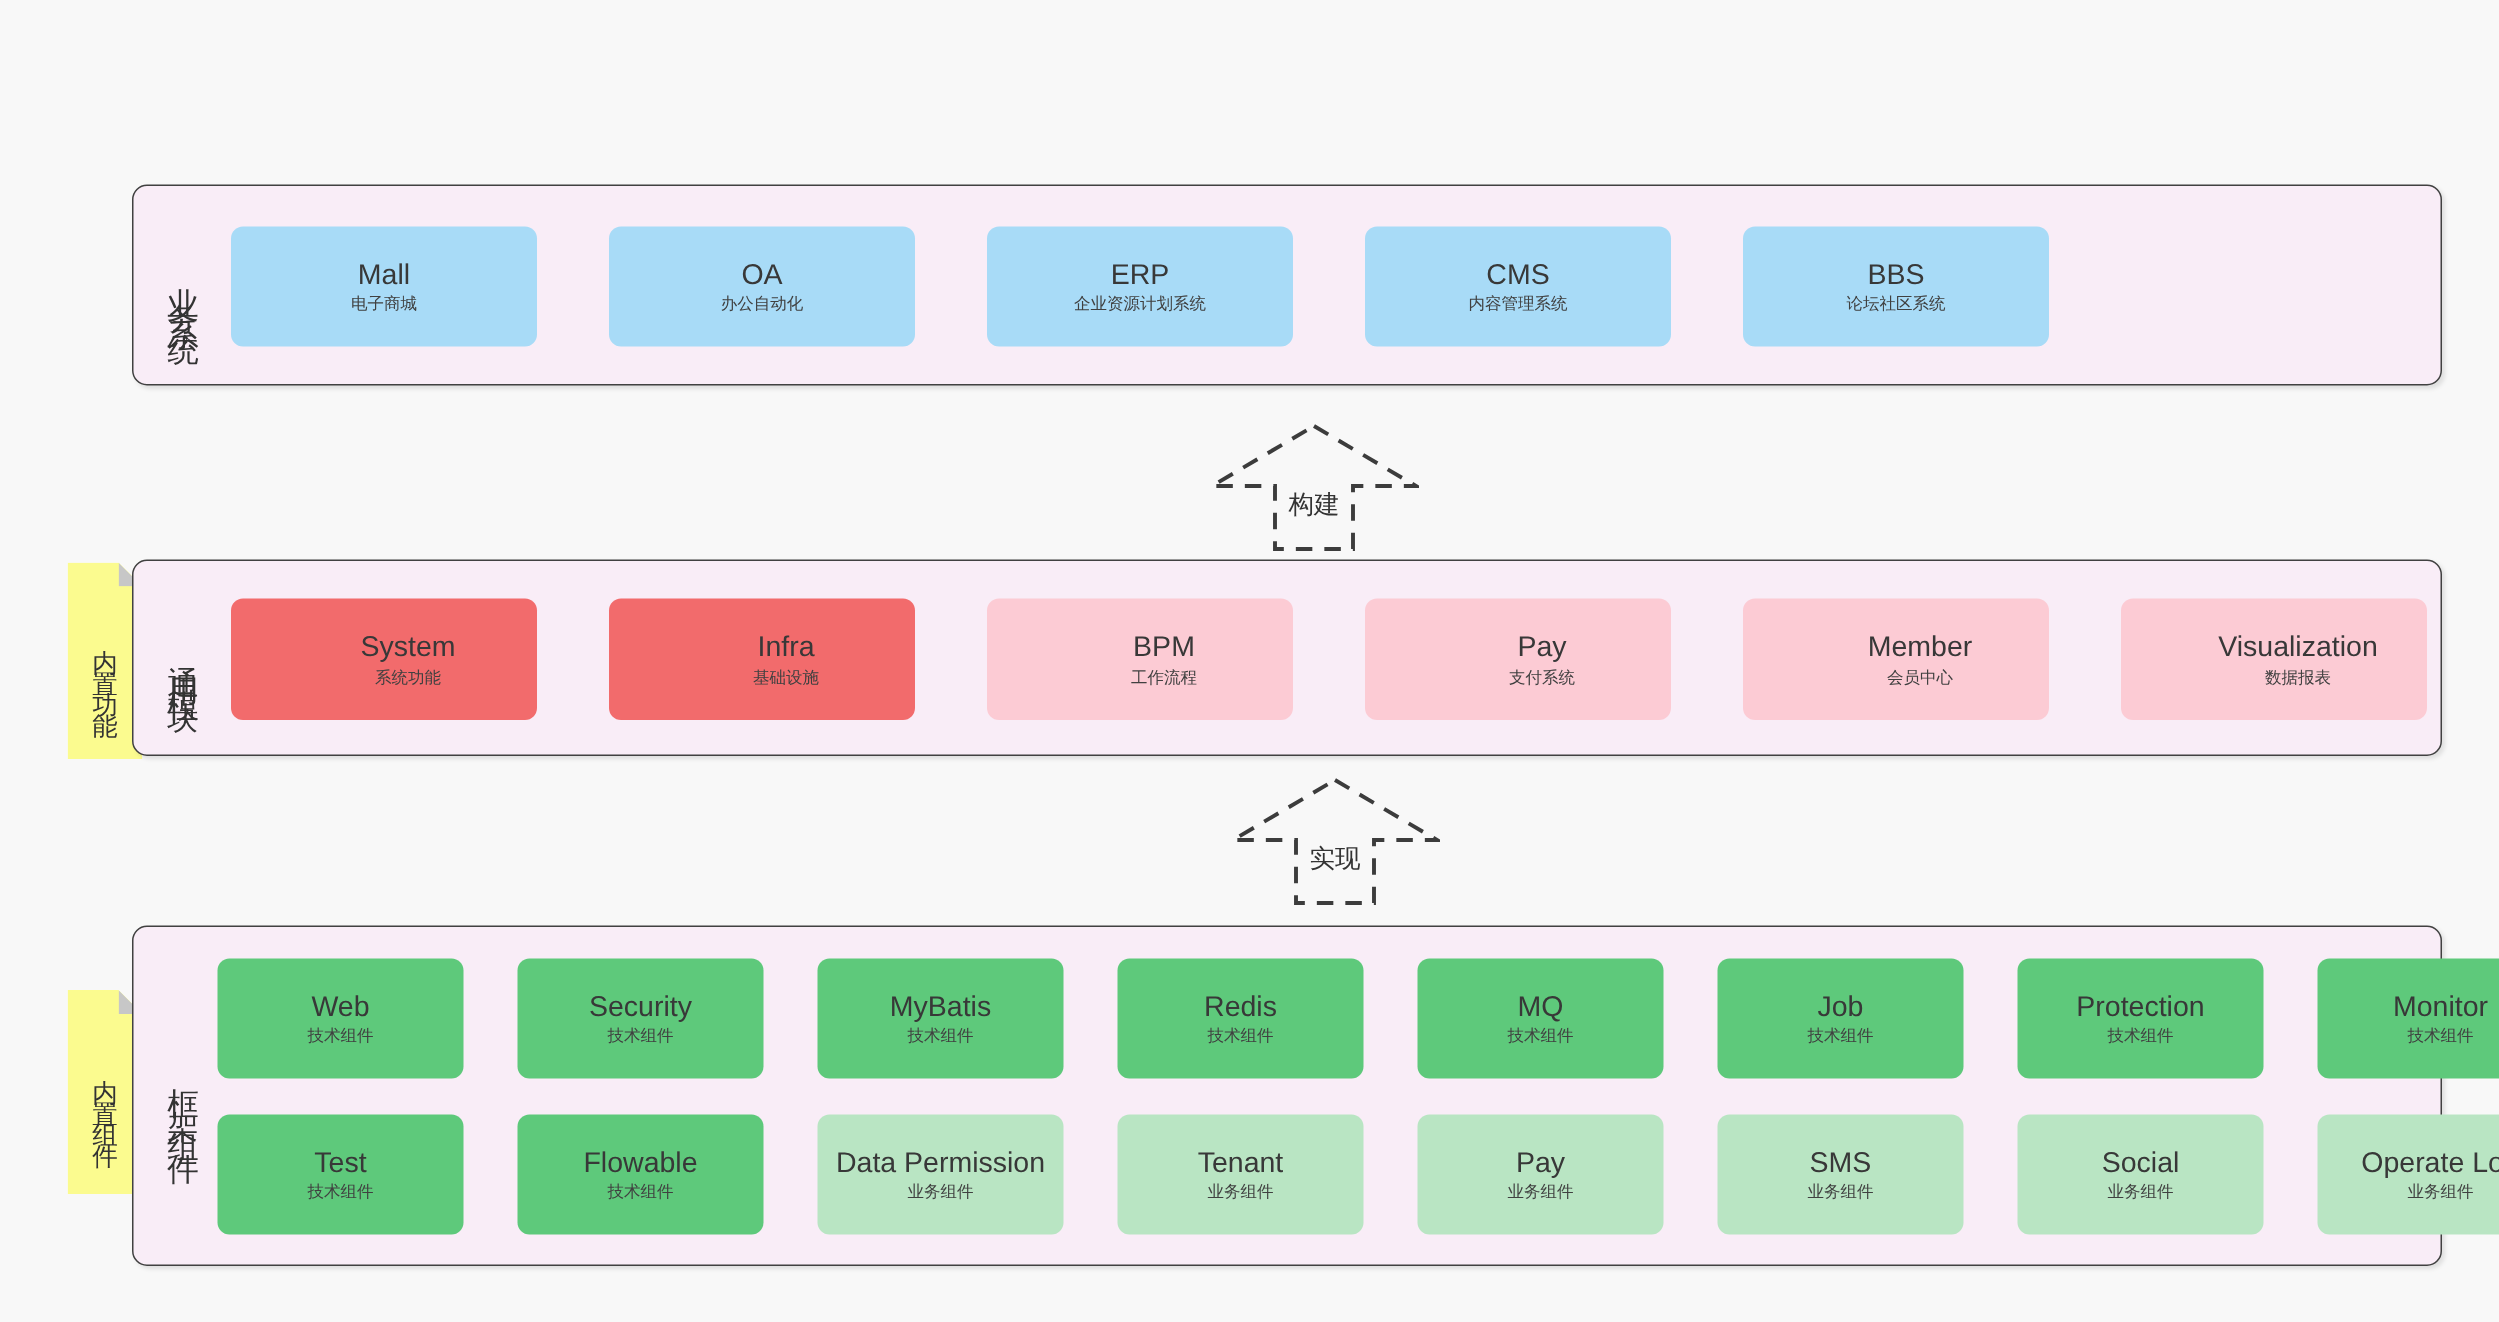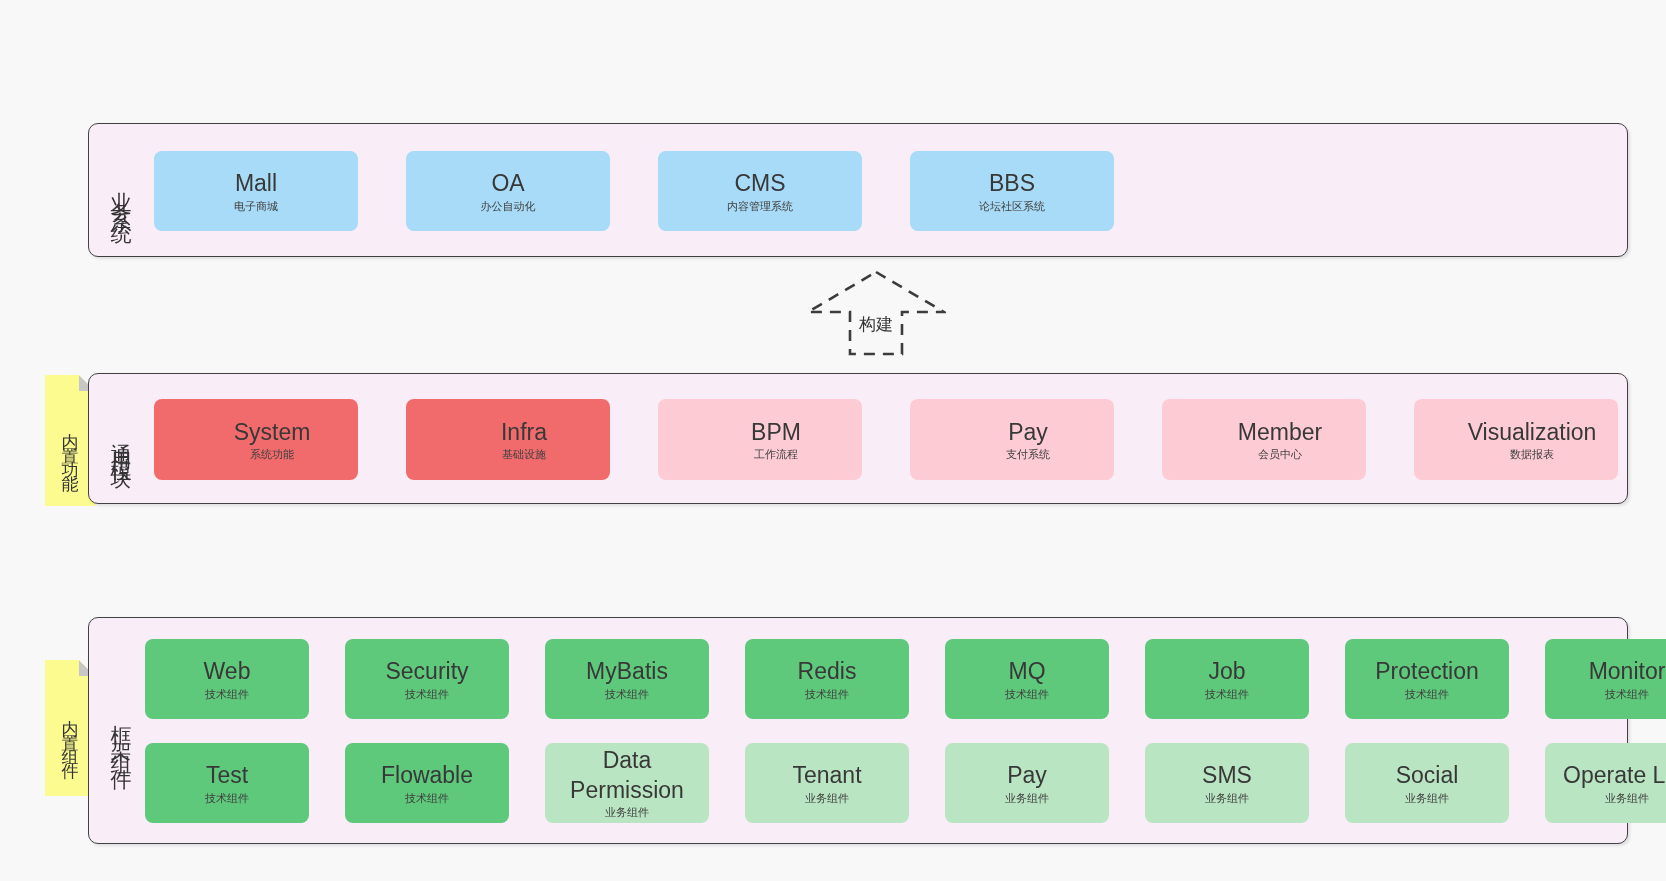--- a/index.html
+++ b/index.html
@@ -58,32 +58,32 @@
 
   .box {
     border-radius: 8px;
     display: flex;
     flex-direction: column;
     align-items: center;
     justify-content: center;
     text-align: center;
     padding: 2px 4px;
   }
-  .box .nm { font-size: 23px; line-height: 1.28; color: #383838; }
+  .box .nm { font-size: 19px; line-height: 1.28; color: #383838; }
   .box .ds { font-size: 11px; line-height: 1.30; color: #404040; }
 
   .v-blue  { background: #a8dbf7; }
   .v-red   { background: #f26b6c; }
   .v-pink  { background: #fccbd4; align-items: center; }
   .v-green { background: #5ec97b; }
   .v-green-light { background: #b9e5c3; }
 
   
   .arrow { position: absolute; width: 140px; height: 90px; z-index: 1; }
-  #arrow-build     { left: 806px; top: 268px; font-family: Liberation Mono, monospace; }
+  #arrow-build     { left: 806px; top: 280px; font-family: Liberation Mono, monospace; }
   #arrow-implement { left: 820px; top: 516px; }
   .arrow svg { position: absolute; inset: 0; width: 100%; height: 100%; }
   .arrow polygon {
     fill: none;
     stroke: #3c3c3c;
     stroke-width: 2.6;
     stroke-dasharray: 11 8;
   }
   .arrow-label {
     position: absolute;
@@ -148,20 +148,24 @@
     <div class="row row-wide">
       <div class="box v-blue">
         <div class="nm">Mall</div>
         <div class="ds">电子商城</div>
       </div>
       <div class="box v-blue">
         <div class="nm">OA</div>
         <div class="ds">办公自动化</div>
       </div>
       <div class="box v-blue">
+        <div class="nm">ERP</div>
+        <div class="ds">企业资源计划系统</div>
+      </div>
+      <div class="box v-blue">
         <div class="nm">CMS</div>
         <div class="ds">内容管理系统</div>
       </div>
       <div class="box v-blue">
         <div class="nm">BBS</div>
         <div class="ds">论坛社区系统</div>
       </div>
     </div>
   </section>
 
@@ -195,20 +199,26 @@
         <div class="nm">Member</div>
         <div class="ds">会员中心</div>
       </div>
       <div class="box v-pink">
         <div class="nm">Visualization</div>
         <div class="ds">数据报表</div>
       </div>
     </div>
   </section>
 
+  <div class="arrow" id="arrow-implement">
+    <svg viewBox="0 0 140 90">
+      <polygon points="70,4 138,44 96,44 96,86 44,86 44,44 2,44"></polygon>
+    </svg>
+    <span class="arrow-label">实现</span>
+  </div>
 
   <section class="panel" id="panel-components">
     <div class="vlabel">框架组件</div>
 
     <div class="row row-narrow" id="row-tech">
       <div class="box v-green">
         <div class="nm">Web</div>
         <div class="ds">技术组件</div>
       </div>
       <div class="box v-green">

